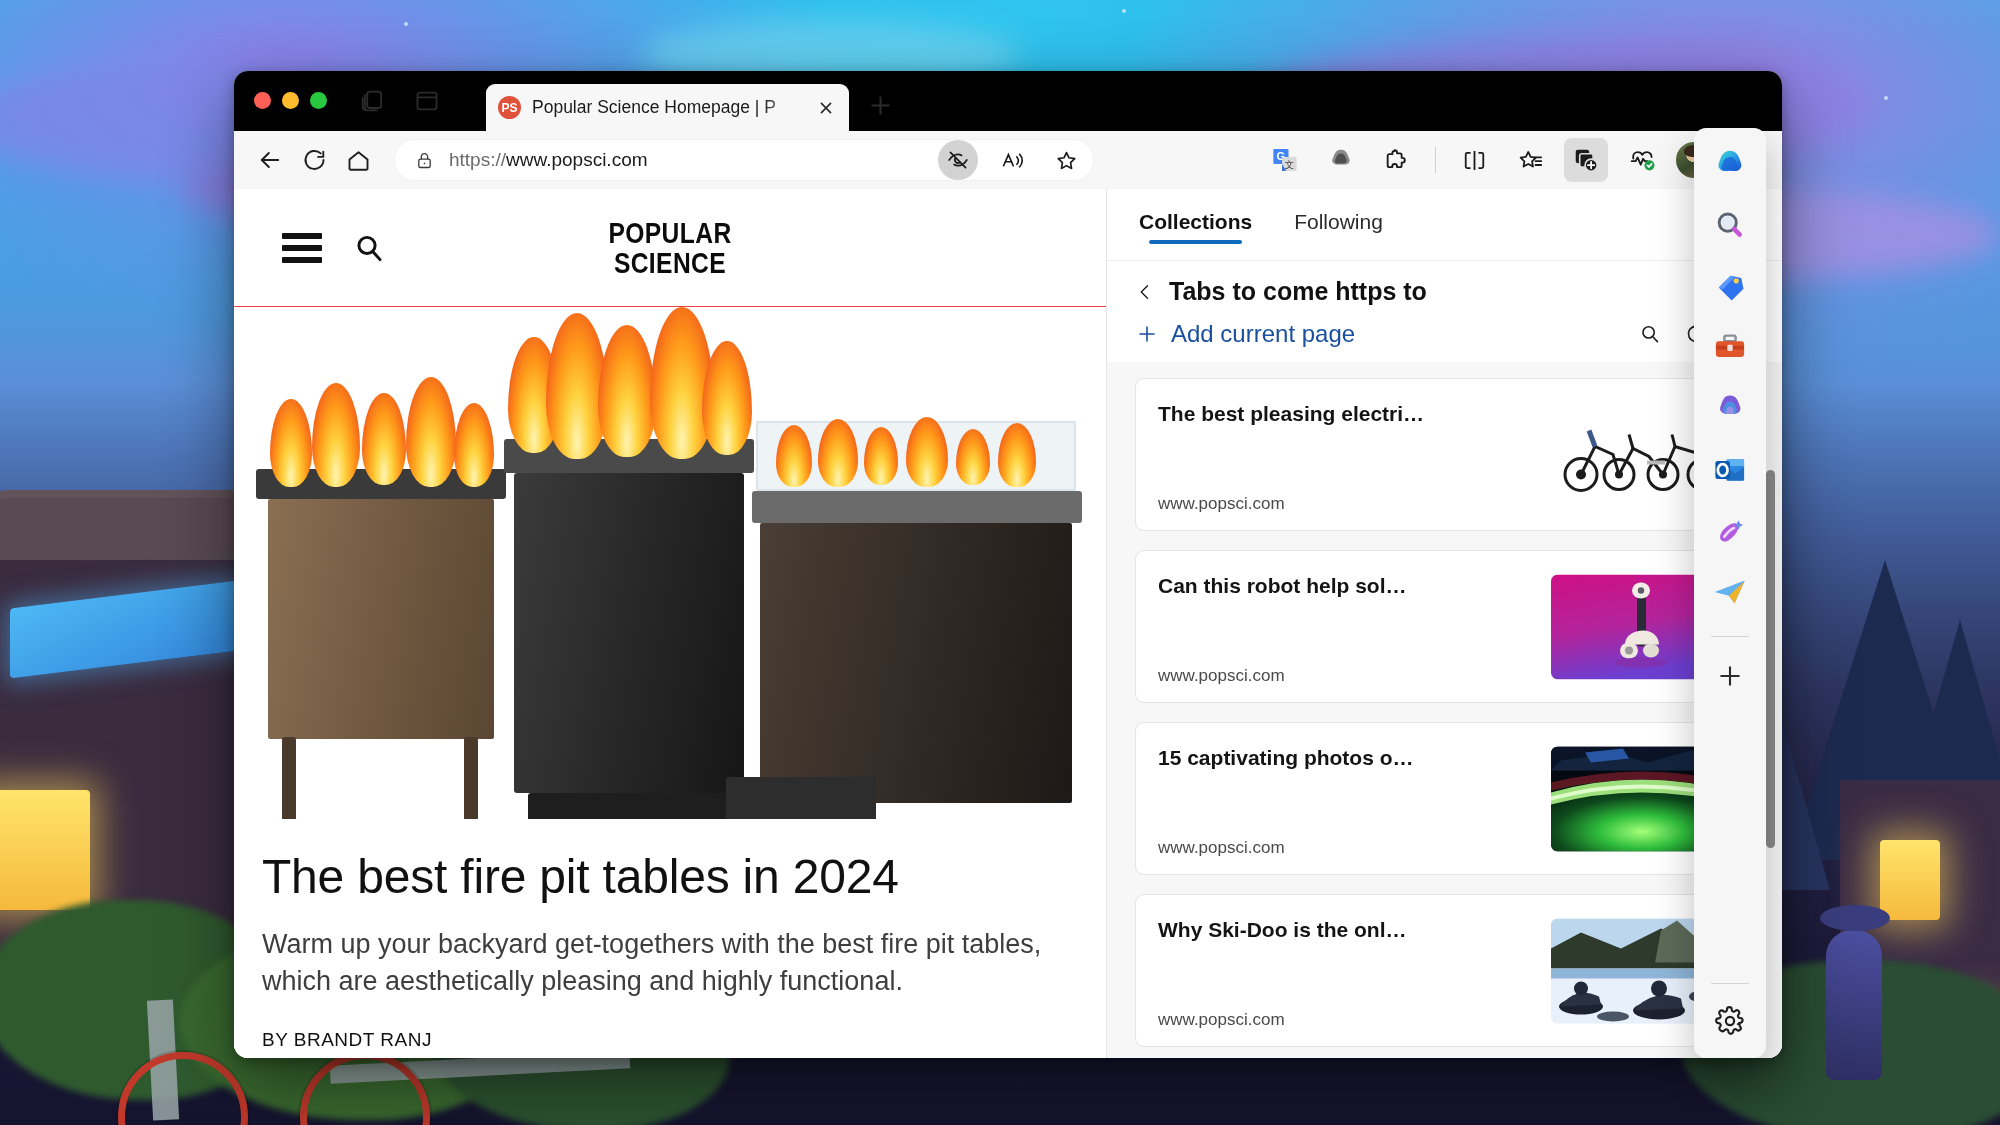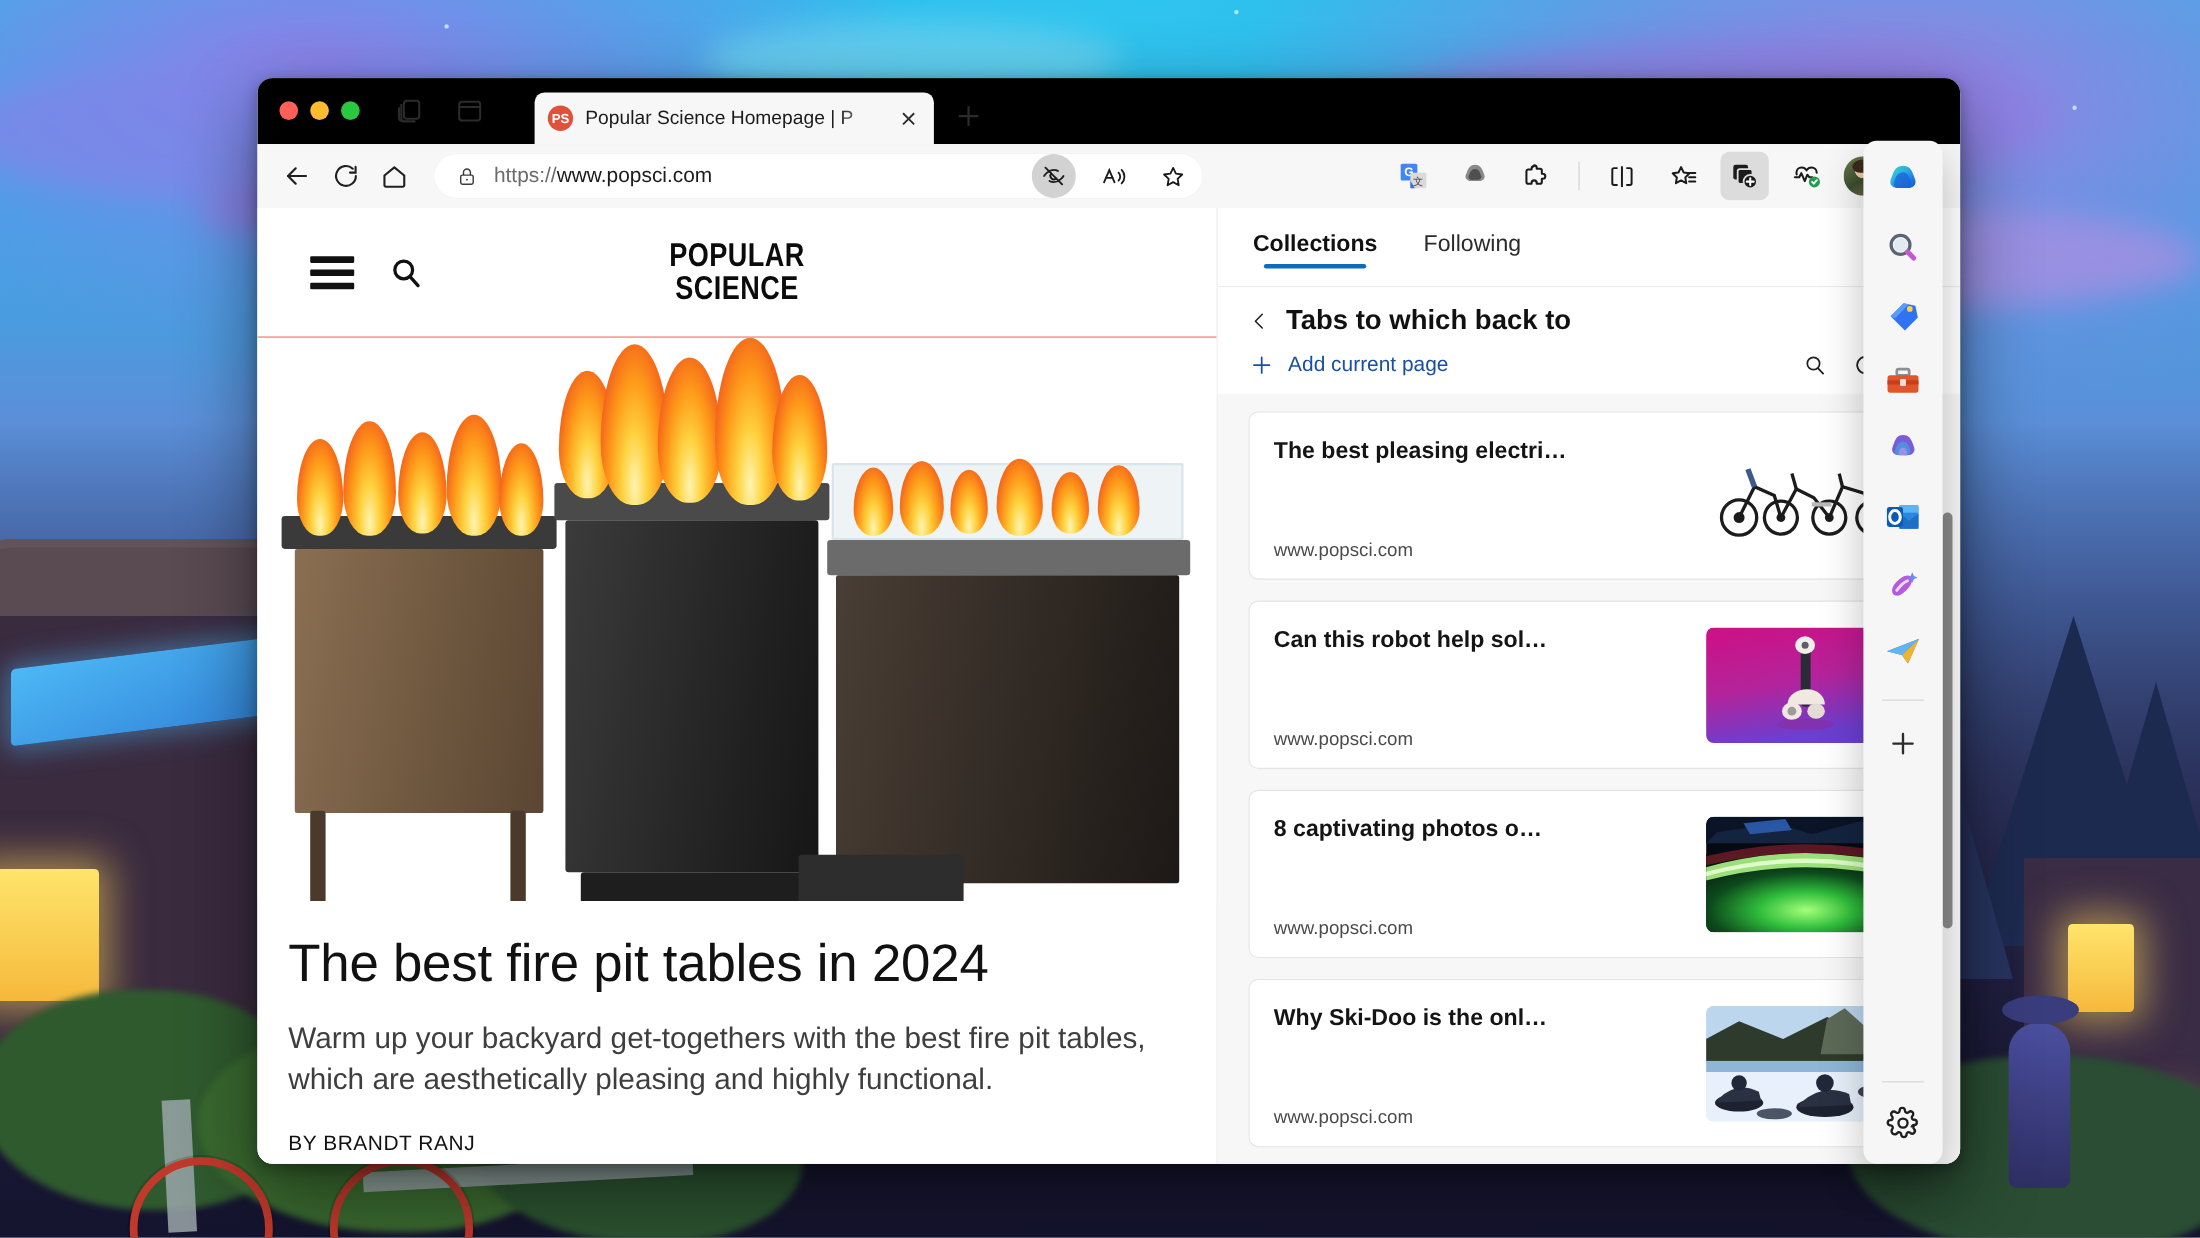--- a/index.html
+++ b/index.html
@@ -179,21 +179,21 @@
   .coll-tab.active:after {
     content:""; position:absolute; left:12px; right:12px; bottom:2px; height:4px;
     border-radius:2px; background:#0f6cbd;
   }
   .coll-close { margin-left:auto; width:34px; height:34px; color:#1f1f1f; display:flex; align-items:center; justify-content:center;}
   .coll-head { padding:16px 28px 0; background:#fff; }
   .coll-title-row { display:flex; align-items:center; gap:14px; }
   .back-chevron { color:#1a1a1a; }
   .coll-title { font-size:25px; font-weight:bold; color:#111; }
   .coll-actions { display:flex; align-items:center; margin-top:14px; padding-bottom:14px; }
-  .add-page { display:flex; align-items:center; gap:12px; color:#1a4fa0; font-size:19px; }
+  .add-page { display:flex; align-items:center; gap:12px; color:#1a4fa0; font-size:24px; }
   .coll-tools { margin-left:auto; display:flex; gap:22px; align-items:center; color:#1f1f1f; }
   .coll-list {
     flex:1; padding:16px 28px 0 28px; overflow:hidden; position:relative;
     background:#f7f7f7;
   }
   .card {
     background:#fff; border:1px solid #e4e4e4; border-radius:9px;
     height:153px; margin-bottom:19px; padding:22px 22px 16px 22px;
     display:flex; flex-direction:column; justify-content:space-between; position:relative;
   }
@@ -508,21 +508,21 @@
         </div>
       </div>
 
       <div class="coll-head">
         <div class="coll-title-row">
           <span class="back-chevron">
             <svg width="20" height="22" viewBox="0 0 24 24" fill="none" stroke="#1a1a1a" stroke-width="1.6" stroke-linecap="round" stroke-linejoin="round">
               <path d="M15 4.5L7.5 12l7.5 7.5"></path>
             </svg>
           </span>
-          <span class="coll-title">Tabs to which back to</span>
+          <span class="coll-title">Tabs to come https to</span>
         </div>
 
         <div class="coll-actions">
           <div class="add-page">
             <span>
               <svg width="24" height="24" viewBox="0 0 24 24" fill="none" stroke="#1a4fa0" stroke-width="1.6" stroke-linecap="round">
                 <path d="M12 5v14M5 12h14"></path>
               </svg>
             </span>
             <span>Add current page</span>
@@ -600,21 +600,21 @@
               <path d="M74 70c0-9 9-14 18-14s16 6 16 14z" fill="#efe9e0"></path>
               <ellipse cx="78" cy="76" rx="9" ry="8" fill="#efe9e0"></ellipse>
               <circle cx="78" cy="76" r="4" fill="#9b9b9b"></circle>
               <ellipse cx="100" cy="76" rx="8" ry="7" fill="#e3ddd4"></ellipse>
               <ellipse cx="90" cy="88" rx="26" ry="5" fill="#8b2a9b" opacity=".5"></ellipse>
             </svg>
           </div>
         </div>
 
         <div class="card">
-          <div class="card-title">8 captivating photos o…</div>
+          <div class="card-title">15 captivating photos o…</div>
           <div class="card-url">www.popsci.com</div>
           <div class="card-thumb">
             <svg width="182" height="105" viewBox="0 0 182 105">
               <defs>
                 <radialGradient id="aur" cx="0.5" cy="0.72" r="0.78">
                   <stop offset="0%" stop-color="#a4ff7a"></stop>
                   <stop offset="30%" stop-color="#2fbe3c"></stop>
                   <stop offset="62%" stop-color="#0d4a1c"></stop>
                   <stop offset="100%" stop-color="#04120a"></stop>
                 </radialGradient>

